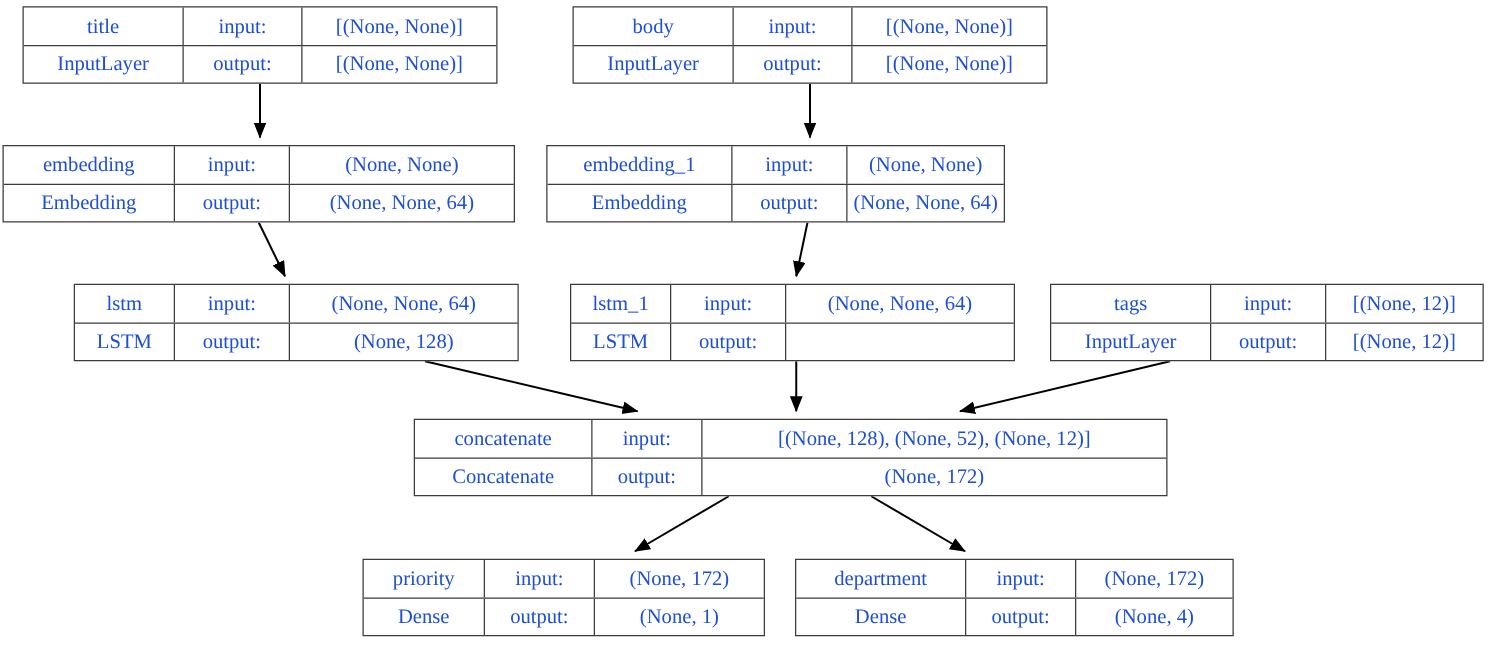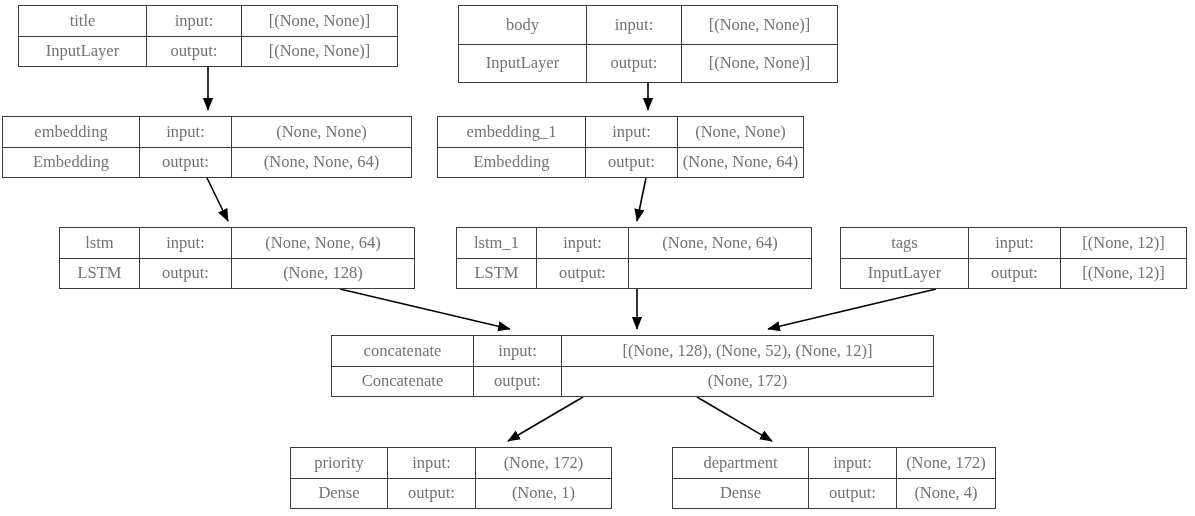--- a/index.html
+++ b/index.html
@@ -41,21 +41,21 @@
   }
   .node .row.top {
     border-bottom: 1px solid #3b3b3b;
   }
   .cell {
     display: flex;
     align-items: center;
     justify-content: center;
     box-sizing: border-box;
     font-size: 16.5px;
-    color: #737373;
+    color: #1d4ed8;
     line-height: 1;
     white-space: nowrap;
     padding: 0 6px;
     overflow: hidden;
   }
   .cell.c-name  { border-right: 1px solid #3b3b3b; }
   .cell.c-label { border-right: 1px solid #3b3b3b; }
   .cell.c-shape { }
 </style>
 </head>
@@ -86,21 +86,21 @@
           <div class="cell c-name" style="width: 128px; flex: 0 0 128px; border-right-color: rgb(59, 59, 59);">title</div>
           <div class="cell c-label" style="width: 95px; flex: 0 0 95px; border-right-color: rgb(59, 59, 59);">input:</div>
           <div class="cell c-shape" style="flex: 1 1 auto;">[(None, None)]</div>
         </div>
         <div class="row bottom">
           <div class="cell c-name" style="width: 128px; flex: 0 0 128px; border-right-color: rgb(59, 59, 59);">InputLayer</div>
           <div class="cell c-label" style="width: 95px; flex: 0 0 95px; border-right-color: rgb(59, 59, 59);">output:</div>
           <div class="cell c-shape" style="flex: 1 1 auto;">[(None, None)]</div>
         </div>
       </div>
-      <div class="node" style="left: 458px; top: 5px; width: 380px; height: 78px; border-color: rgb(59, 59, 59);">
+      <div class="node" style="left: 458px; top: 5px; width: 380px; height: 62px; border-color: rgb(59, 59, 59);">
         <div class="row top" style="border-bottom-color: rgb(59, 59, 59);">
           <div class="cell c-name" style="width: 128px; flex: 0 0 128px; border-right-color: rgb(59, 59, 59);">body</div>
           <div class="cell c-label" style="width: 95px; flex: 0 0 95px; border-right-color: rgb(59, 59, 59);">input:</div>
           <div class="cell c-shape" style="flex: 1 1 auto;">[(None, None)]</div>
         </div>
         <div class="row bottom">
           <div class="cell c-name" style="width: 128px; flex: 0 0 128px; border-right-color: rgb(59, 59, 59);">InputLayer</div>
           <div class="cell c-label" style="width: 95px; flex: 0 0 95px; border-right-color: rgb(59, 59, 59);">output:</div>
           <div class="cell c-shape" style="flex: 1 1 auto;">[(None, None)]</div>
         </div>
@@ -181,21 +181,21 @@
           <div class="cell c-name" style="width: 97px; flex: 0 0 97px; border-right-color: rgb(59, 59, 59);">priority</div>
           <div class="cell c-label" style="width: 88px; flex: 0 0 88px; border-right-color: rgb(59, 59, 59);">input:</div>
           <div class="cell c-shape" style="flex: 1 1 auto;">(None, 172)</div>
         </div>
         <div class="row bottom">
           <div class="cell c-name" style="width: 97px; flex: 0 0 97px; border-right-color: rgb(59, 59, 59);">Dense</div>
           <div class="cell c-label" style="width: 88px; flex: 0 0 88px; border-right-color: rgb(59, 59, 59);">output:</div>
           <div class="cell c-shape" style="flex: 1 1 auto;">(None, 1)</div>
         </div>
       </div>
-      <div class="node" style="left: 672px; top: 447px; width: 324px; height: 62px; border-color: rgb(59, 59, 59);">
+      <div class="node" style="left: 636px; top: 447px; width: 351px; height: 62px; border-color: rgb(59, 59, 59);">
         <div class="row top" style="border-bottom-color: rgb(59, 59, 59);">
           <div class="cell c-name" style="width: 136px; flex: 0 0 136px; border-right-color: rgb(59, 59, 59);">department</div>
           <div class="cell c-label" style="width: 88px; flex: 0 0 88px; border-right-color: rgb(59, 59, 59);">input:</div>
           <div class="cell c-shape" style="flex: 1 1 auto;">(None, 172)</div>
         </div>
         <div class="row bottom">
           <div class="cell c-name" style="width: 136px; flex: 0 0 136px; border-right-color: rgb(59, 59, 59);">Dense</div>
           <div class="cell c-label" style="width: 88px; flex: 0 0 88px; border-right-color: rgb(59, 59, 59);">output:</div>
           <div class="cell c-shape" style="flex: 1 1 auto;">(None, 4)</div>
         </div>

